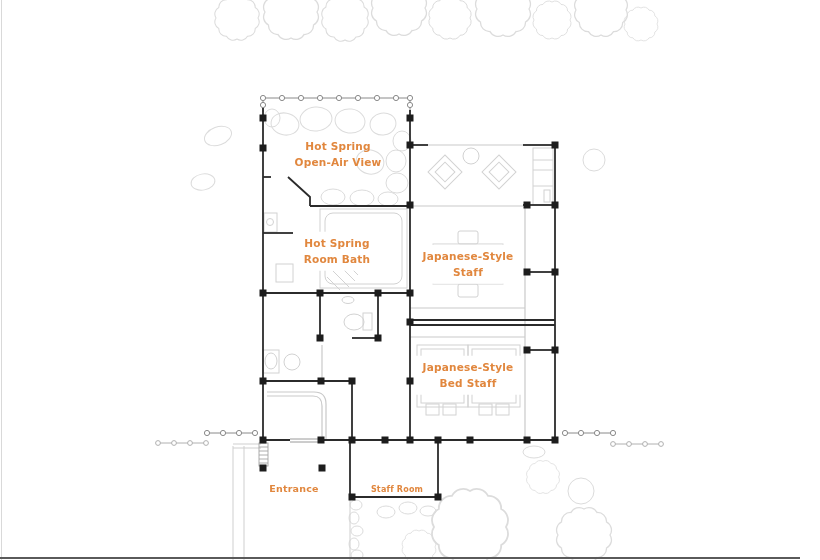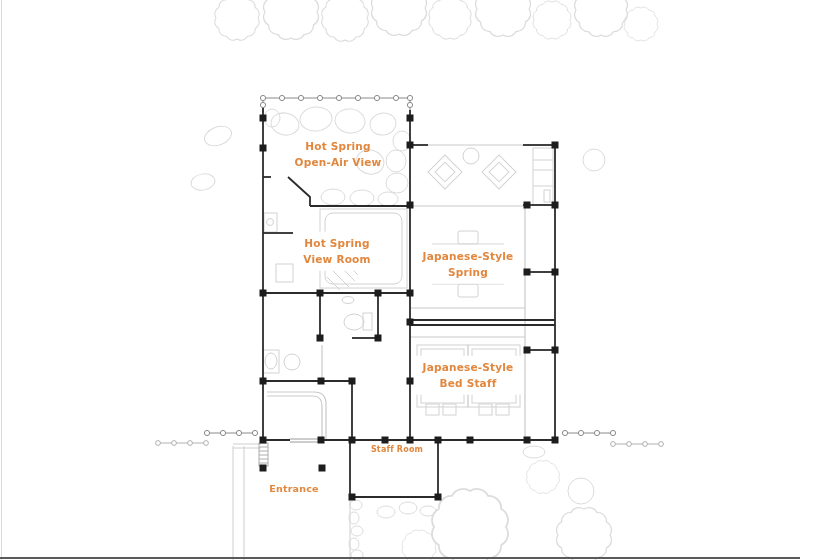--- a/index.html
+++ b/index.html
@@ -264,38 +264,38 @@
     </g>
   </svg>
 
   <div class="lbl sz-room" style="left:338px;top:154px">
     <span>Hot Spring</span>
     <span>Open-Air View</span>
   </div>
 
   <div class="lbl sz-room boxed" style="left:337px;top:251px">
     <span>Hot Spring</span>
-    <span>View Room</span>
+    <span>Room Bath</span>
   </div>
 
   <div class="lbl sz-room boxed" style="left:468px;top:264px">
     <span>Japanese-Style</span>
-    <span>Spring</span>
+    <span>Staff</span>
   </div>
 
   <div class="lbl sz-room boxed" style="left:468px;top:375px">
     <span>Japanese-Style</span>
     <span>Bed Staff</span>
   </div>
 
   <div class="lbl sz-entr" style="left:294px;top:489px">
     <span>Entrance</span>
   </div>
 
-  <div class="lbl sz-staff" style="left:397px;top:450px">
+  <div class="lbl sz-staff" style="left:397px;top:490px">
     <span>Staff Room</span>
   </div>
 
   <div class="edge left"></div>
   <div class="edge right1"></div>
   <div class="edge right2"></div>
   <div class="edge bottom"></div>
 </div>
 
 </body></html>

